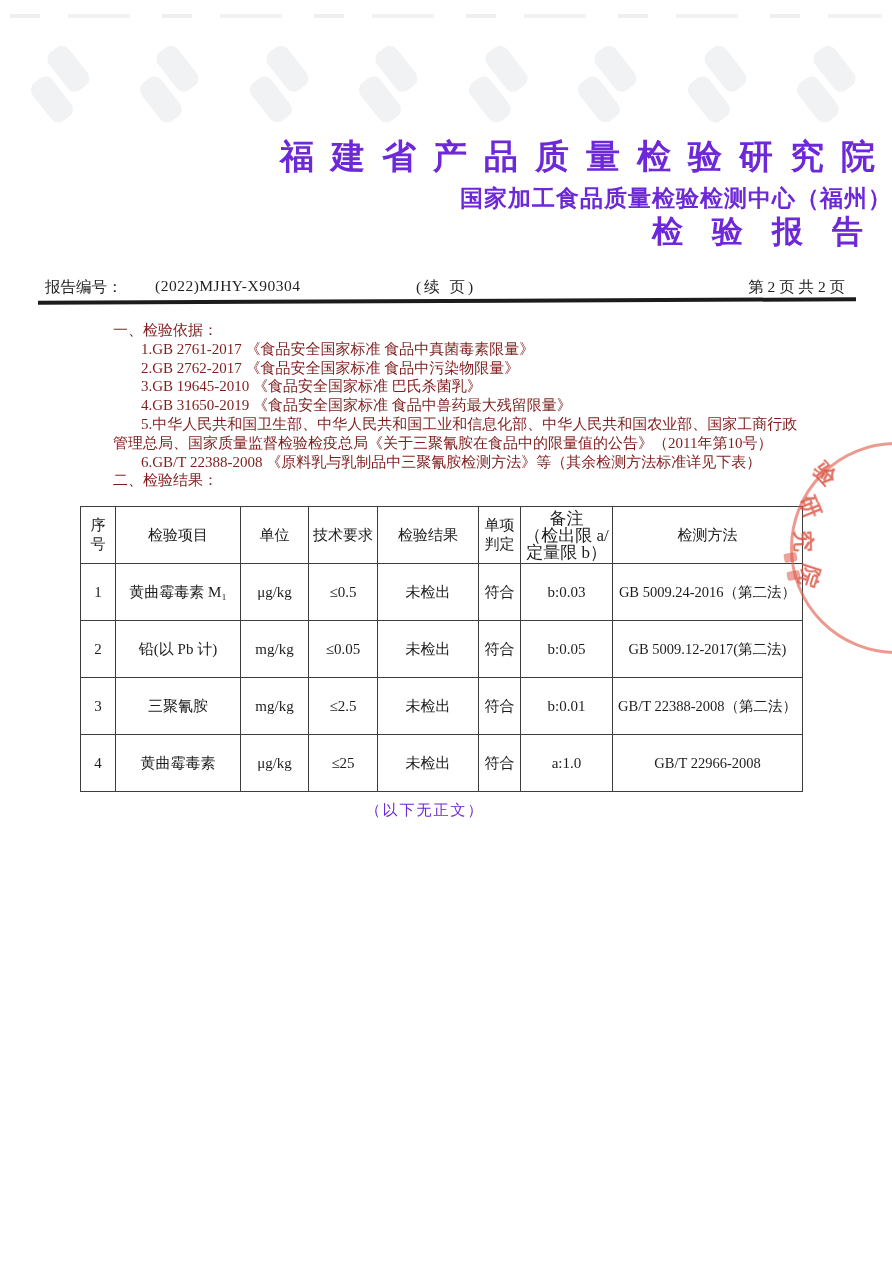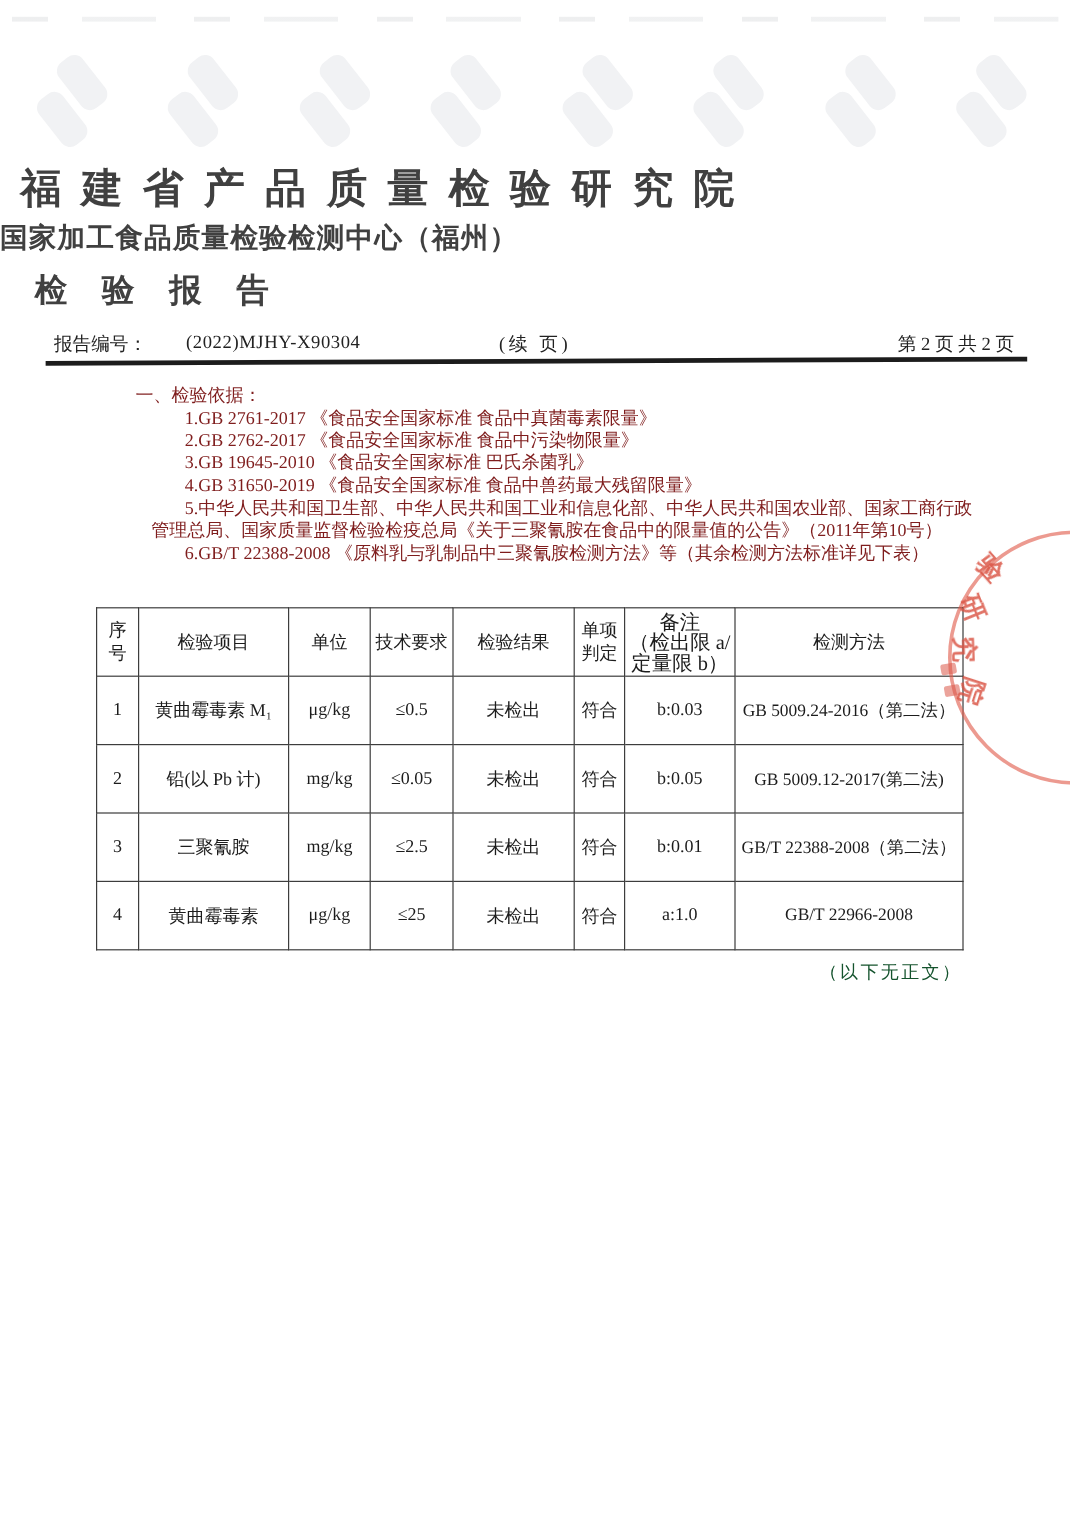--- a/index.html
+++ b/index.html
@@ -26,60 +26,60 @@
     padding:0 28px; box-sizing:border-box;
   }
   .wm-glyph { width:70px; height:74px; position:relative; transform:rotate(-38deg); }
   .wm-glyph::before, .wm-glyph::after {
     content:""; position:absolute; background:#f1f2f4; border-radius:9px;
   }
   .wm-glyph::before { width:25px; height:48px; left:6px; top:16px; }
   .wm-glyph::after  { width:25px; height:48px; left:38px; top:2px; }
 
   
-  .title { position:absolute; left:0; width:100%; text-align:left;
-           font-weight:bold; white-space:nowrap; color:#404040; }
+  .title { position:absolute; left:0; width:100%; text-align:right;
+           font-weight:bold; white-space:nowrap; color:#6d28d9; }
   .title1 { top:134px; font-size:34px; letter-spacing:17px; text-indent:17px; }
   .title2 { top:183px; font-size:23px; letter-spacing:1px; }
-  .title3 { top:224px; font-size:27px; letter-spacing:29px; text-indent:29px; }
+  .title3 { top:211px; font-size:31px; letter-spacing:29px; text-indent:29px; }
 
   
   .meta-row { position:absolute; top:277px; left:0; width:100%; height:22px;
               font-size:15.5px; color:#222; }
   .meta-label  { position:absolute; left:45px; }
   .meta-no     { position:absolute; left:155px; letter-spacing:.5px; }
   .meta-note   { position:absolute; left:0; width:100%; text-align:center; letter-spacing:3px; }
   .meta-pages  { position:absolute; right:47px; }
 
   .rule { position:absolute; top:299px; left:38px; width:818px; height:4px;
           background:#1c1c1c; transform:rotate(-0.25deg); }
 
   
   .basis { position:absolute; top:321px; left:113px; width:699px;
            font-size:15px; line-height:18.8px; color:#7f1d1d; }
   .basis p { margin:0; }
-  .basis p.item { text-indent:28px;margin-left:13px; }
+  .basis p.item { text-indent:28px; }
 
   
   table.results { position:absolute; top:506px; left:80px; width:722px;
                   border-collapse:collapse; table-layout:fixed;
                   font-size:15px; color:#1c1c1c; }
   table.results th, table.results td {
     border:1px solid #3d3d3d; padding:1px 2px;
     text-align:center; vertical-align:middle;
     font-weight:normal; white-space:pre-line; overflow:hidden;
   }
   table.results tr { height:57px; }
   table.results thead tr { height:57px; }
   td.al { text-align:left; padding-left:9px; }
   td.method { text-align:left; padding-left:11px; white-space:nowrap; font-size:14.5px; }
   th.note { font-size:17px; line-height:17px; }
 
-  .end-note { position:absolute; top:801px; left:80px; width:722px;
-              text-align:right; font-size:15px; letter-spacing:2px; color:#14532d; }
+  .end-note { position:absolute; top:801px; left:64px; width:722px;
+              text-align:center; font-size:15px; letter-spacing:2px; color:#6d28d9; }
 
   
   .stamp-circle { position:absolute; left:790px; top:442px; width:206px; height:206px;
                   border:3px solid rgba(224,92,76,.62); border-radius:50%;
                   filter:blur(.3px); }
   .stamp-char { position:absolute; color:rgba(217,82,66,.82); font-size:22px;
                 font-weight:bold; filter:blur(.3px); }
   .stamp-c0 { left:814px; top:459px; transform:rotate(48deg); }
   .stamp-c1 { left:799px; top:492px; transform:rotate(68deg); }
   .stamp-c2 { left:792px; top:526px; transform:rotate(88deg); }
@@ -117,20 +117,21 @@
 <div class="rule"></div>
 
 <div class="basis">
   <p>一、检验依据：</p>
   <p class="item">1.GB 2761-2017 《食品安全国家标准 食品中真菌毒素限量》</p>
   <p class="item">2.GB 2762-2017 《食品安全国家标准 食品中污染物限量》</p>
   <p class="item">3.GB 19645-2010 《食品安全国家标准 巴氏杀菌乳》</p>
   <p class="item">4.GB 31650-2019 《食品安全国家标准 食品中兽药最大残留限量》</p>
   <p class="item">5.中华人民共和国卫生部、中华人民共和国工业和信息化部、中华人民共和国农业部、国家工商行政管理总局、国家质量监督检验检疫总局《关于三聚氰胺在食品中的限量值的公告》（2011年第10号）</p>
   <p class="item">6.GB/T 22388-2008 《原料乳与乳制品中三聚氰胺检测方法》等（其余检测方法标准详见下表）</p>
+  <p>二、检验结果：</p>
 </div>
 
 <table class="results">
   <colgroup>
     <col style="width:35px">
       <col style="width:125px">
       <col style="width:68px">
       <col style="width:69px">
     <col style="width:101px">
       <col style="width:42px">

